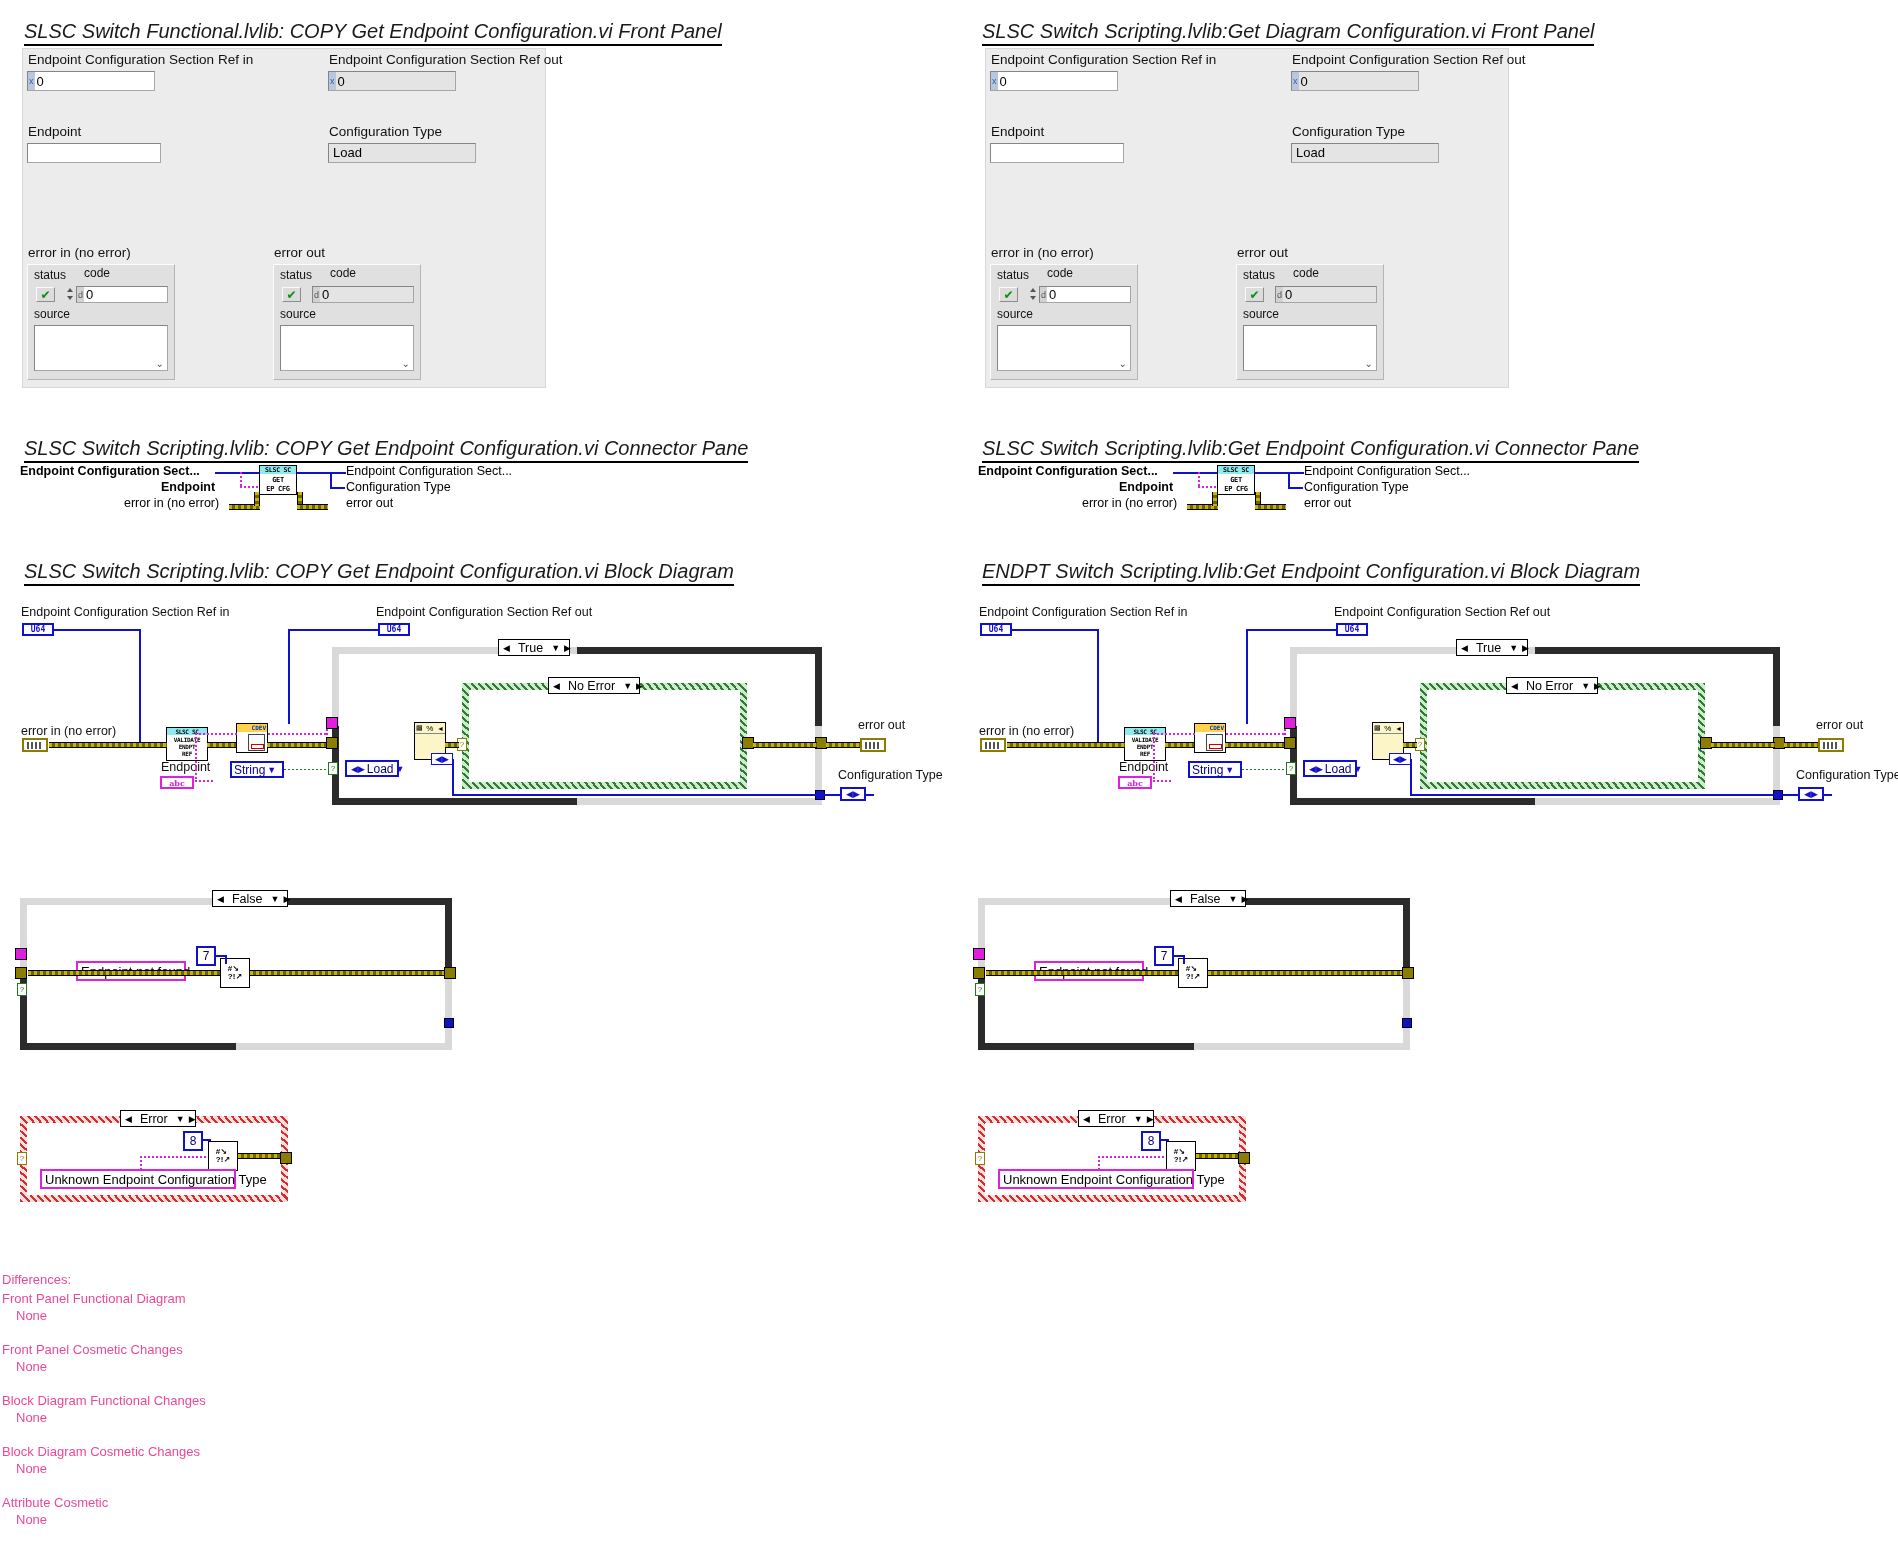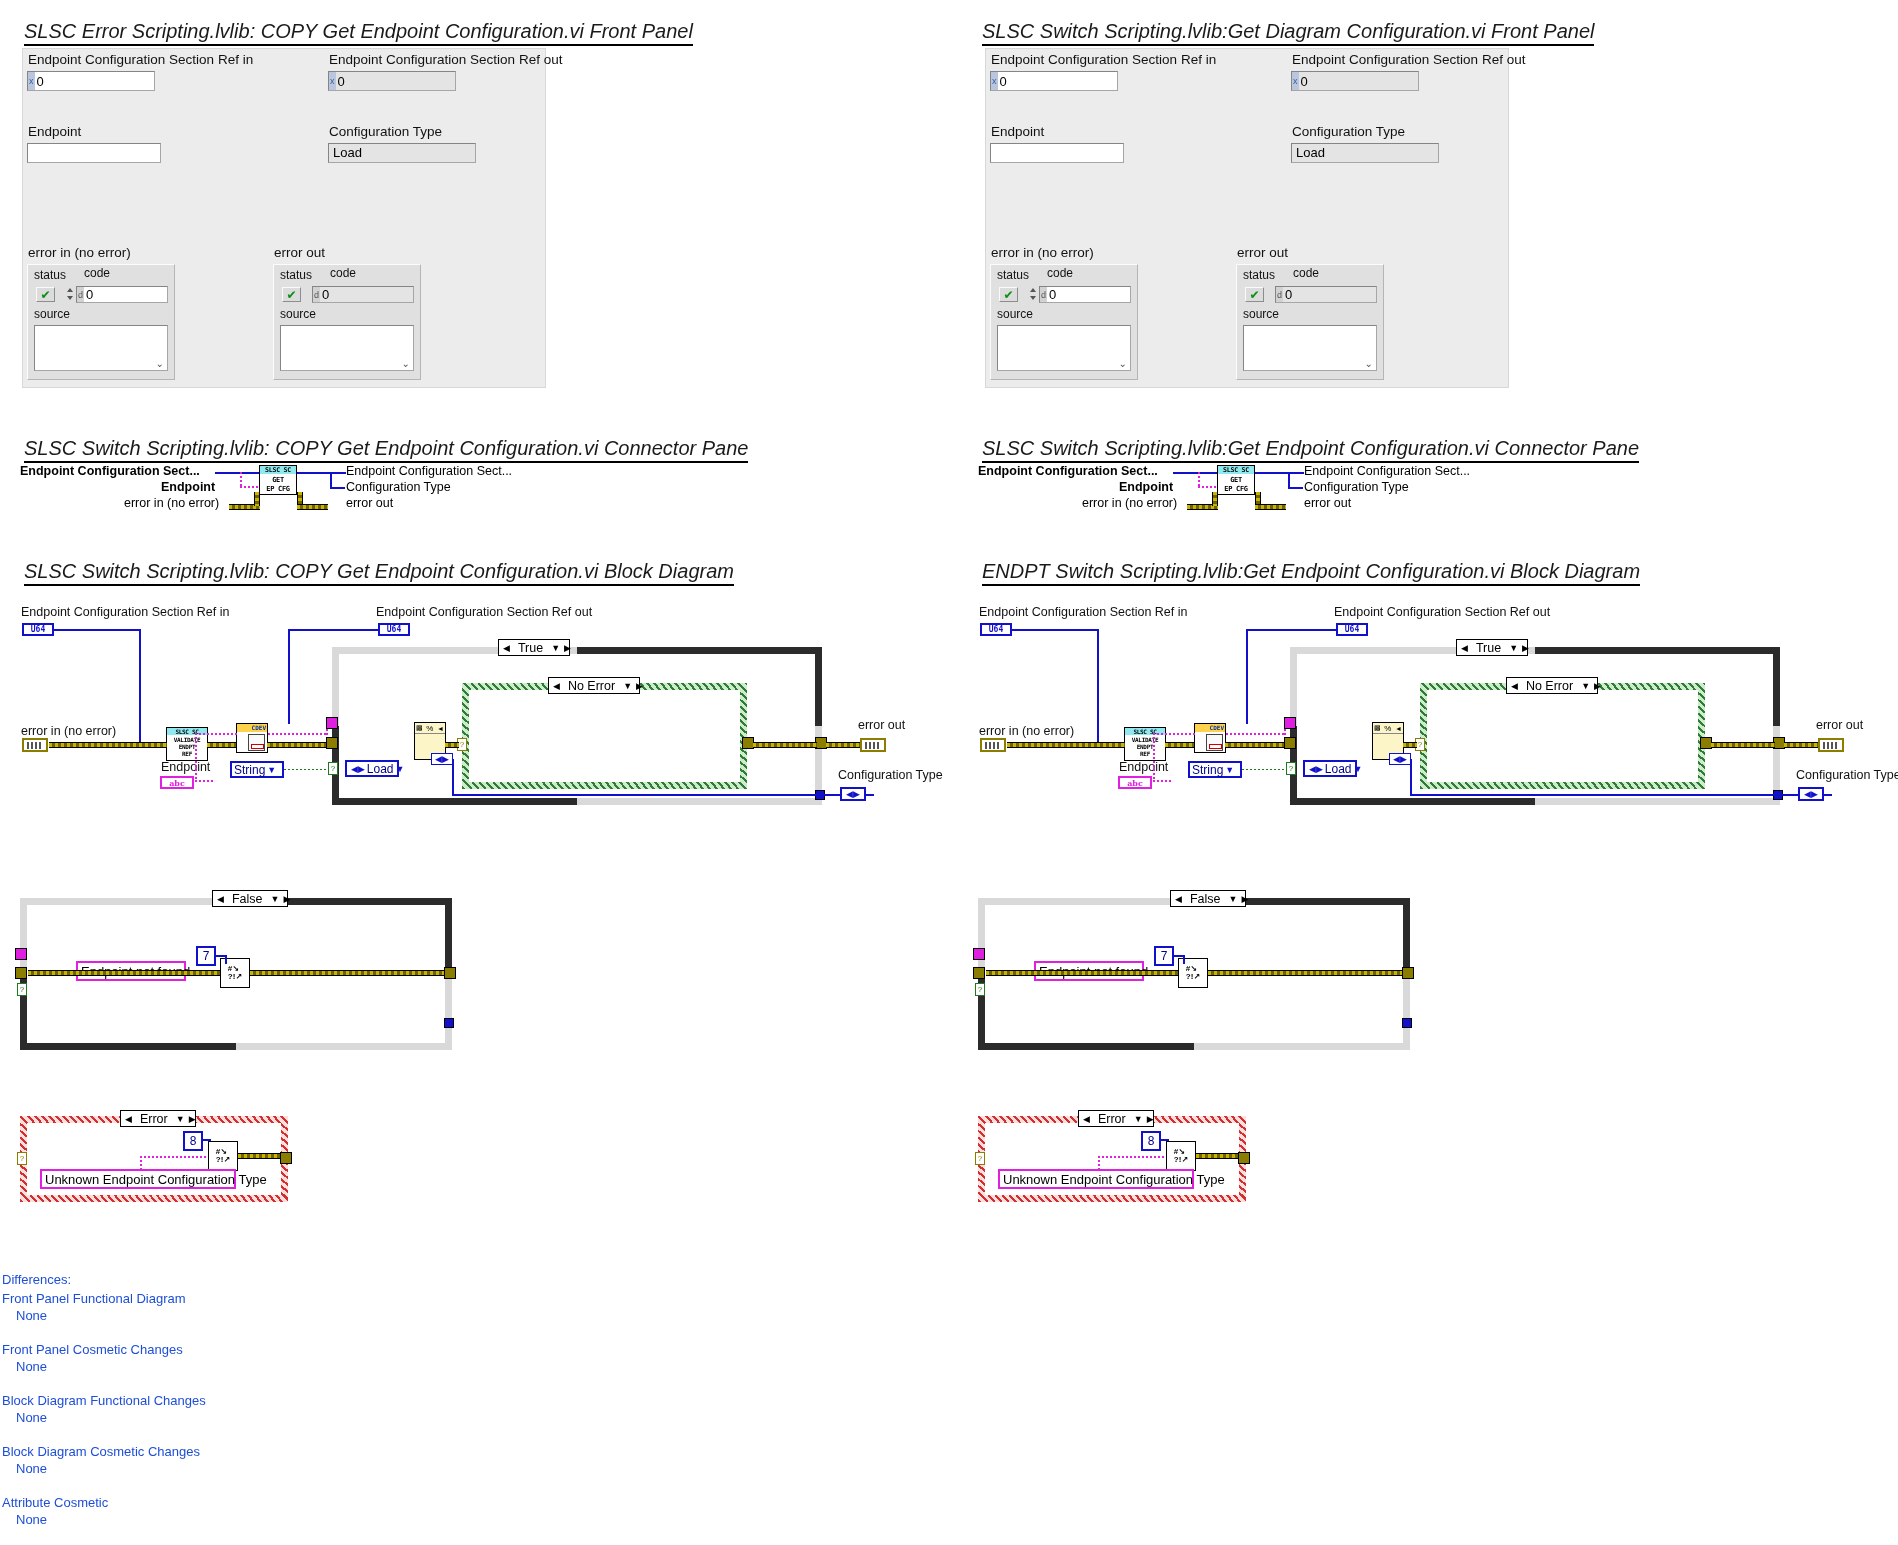--- a/index.html
+++ b/index.html
@@ -135,26 +135,26 @@
   .tun-blue{background:#1111cc;border:1px solid #000;}
   .tun-q{background:#fff;border:1.5px solid #1f7a1f;color:#1f7a1f;
      font-size:8px;display:flex;align-items:center;justify-content:center;}
   .tun-q.y{border-color:#8a7d00;color:#8a7d00;}
   .wire-green{position:absolute;height:1px;
      background:repeating-linear-gradient(90deg,#1f7a1f 0 2px,transparent 2px 4px);}
   .wire-pink-dash{position:absolute;
      background:repeating-linear-gradient(90deg,#e020e0 0 2px,transparent 2px 4px);}
   .wire-pink-dash.v{background:repeating-linear-gradient(180deg,#e020e0 0 2px,transparent 2px 4px);}
 
-  .diff-line{position:absolute;font-size:13px;color:#1d4ed8;white-space:nowrap;}
+  .diff-line{position:absolute;font-size:13px;color:#ec4899;white-space:nowrap;}
 </style>
 </head>
 <body>
 
-<div class="sec-title abs" style="left:24px;top:20px;">SLSC Error Scripting.lvlib:  COPY  Get Endpoint Configuration.vi Front Panel</div>
+<div class="sec-title abs" style="left:24px;top:20px;">SLSC Switch Functional.lvlib:  COPY  Get Endpoint Configuration.vi Front Panel</div>
 
 <div class="fp abs" style="left:22px;top:48px;width:522px;height:338px;">
 
   <div class="fp-label" style="left:5px;top:3px;">Endpoint Configuration Section Ref in</div>
   <div class="ctrl-num" style="left:4px;top:22px;width:128px;height:20px;">
     <span class="radix">x</span>
     <span class="num-val">0</span>
   </div>
 
   <div class="fp-label" style="left:306px;top:3px;">Endpoint Configuration Section Ref out</div>

